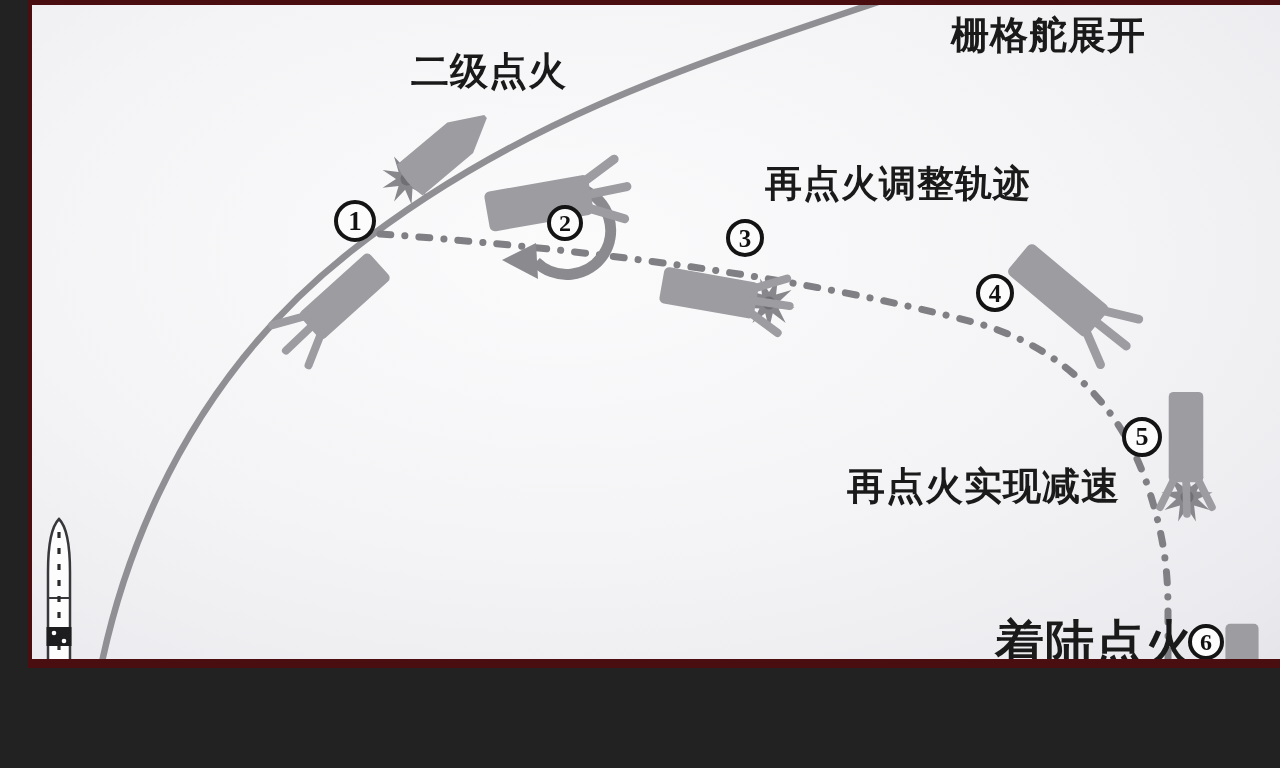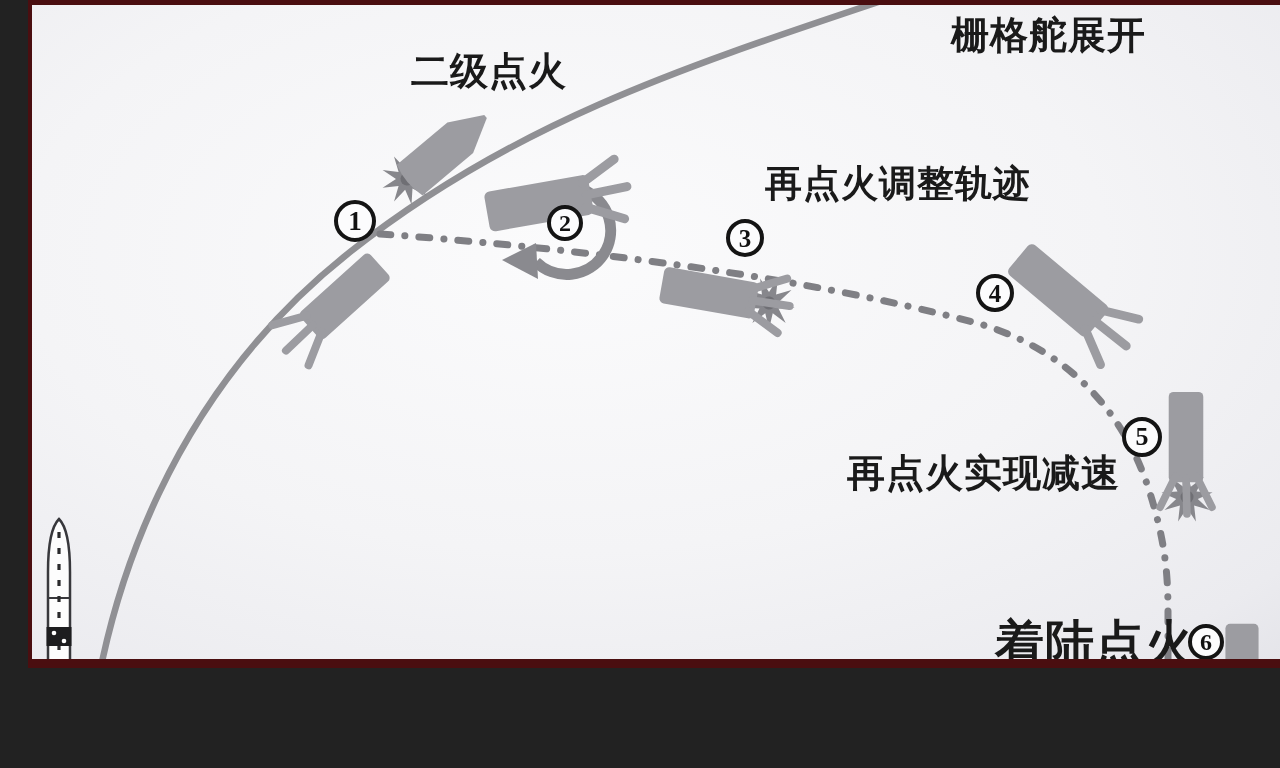--- a/index.html
+++ b/index.html
@@ -97,21 +97,21 @@
 
   <div class="lbl" style="left:379px;top:47px;font-size:38px">二级点火</div>
 
   <div class="lbl" style="left:919px;top:11px;font-size:38px">栅格舵展开</div>
 
 
 
   <div class="lbl" style="left:733px;top:160px;font-size:37px">再点火调整轨迹</div>
 
 
-  <div class="lbl" style="left:815px;top:449px;font-size:38px">再点火实现减速</div>
+  <div class="lbl" style="left:815px;top:462px;font-size:38px">再点火实现减速</div>
 
   <div class="lbl" style="left:963px;top:614px;font-size:49px">着陆点火</div>
 
   <div class="marker" style="left:302px;top:195px;width:42px;height:42px;font-size:27px">1</div>
   <div class="marker" style="left:515px;top:200px;width:36px;height:36px;font-size:24px">2</div>
   <div class="marker" style="left:694px;top:214px;width:38px;height:38px;font-size:25px">3</div>
   <div class="marker" style="left:944px;top:269px;width:38px;height:38px;font-size:25px">4</div>
   <div class="marker" style="left:1090px;top:412px;width:40px;height:40px;font-size:26px">5</div>
   <div class="marker" style="left:1156px;top:619px;width:36px;height:36px;font-size:24px">6</div>
 

